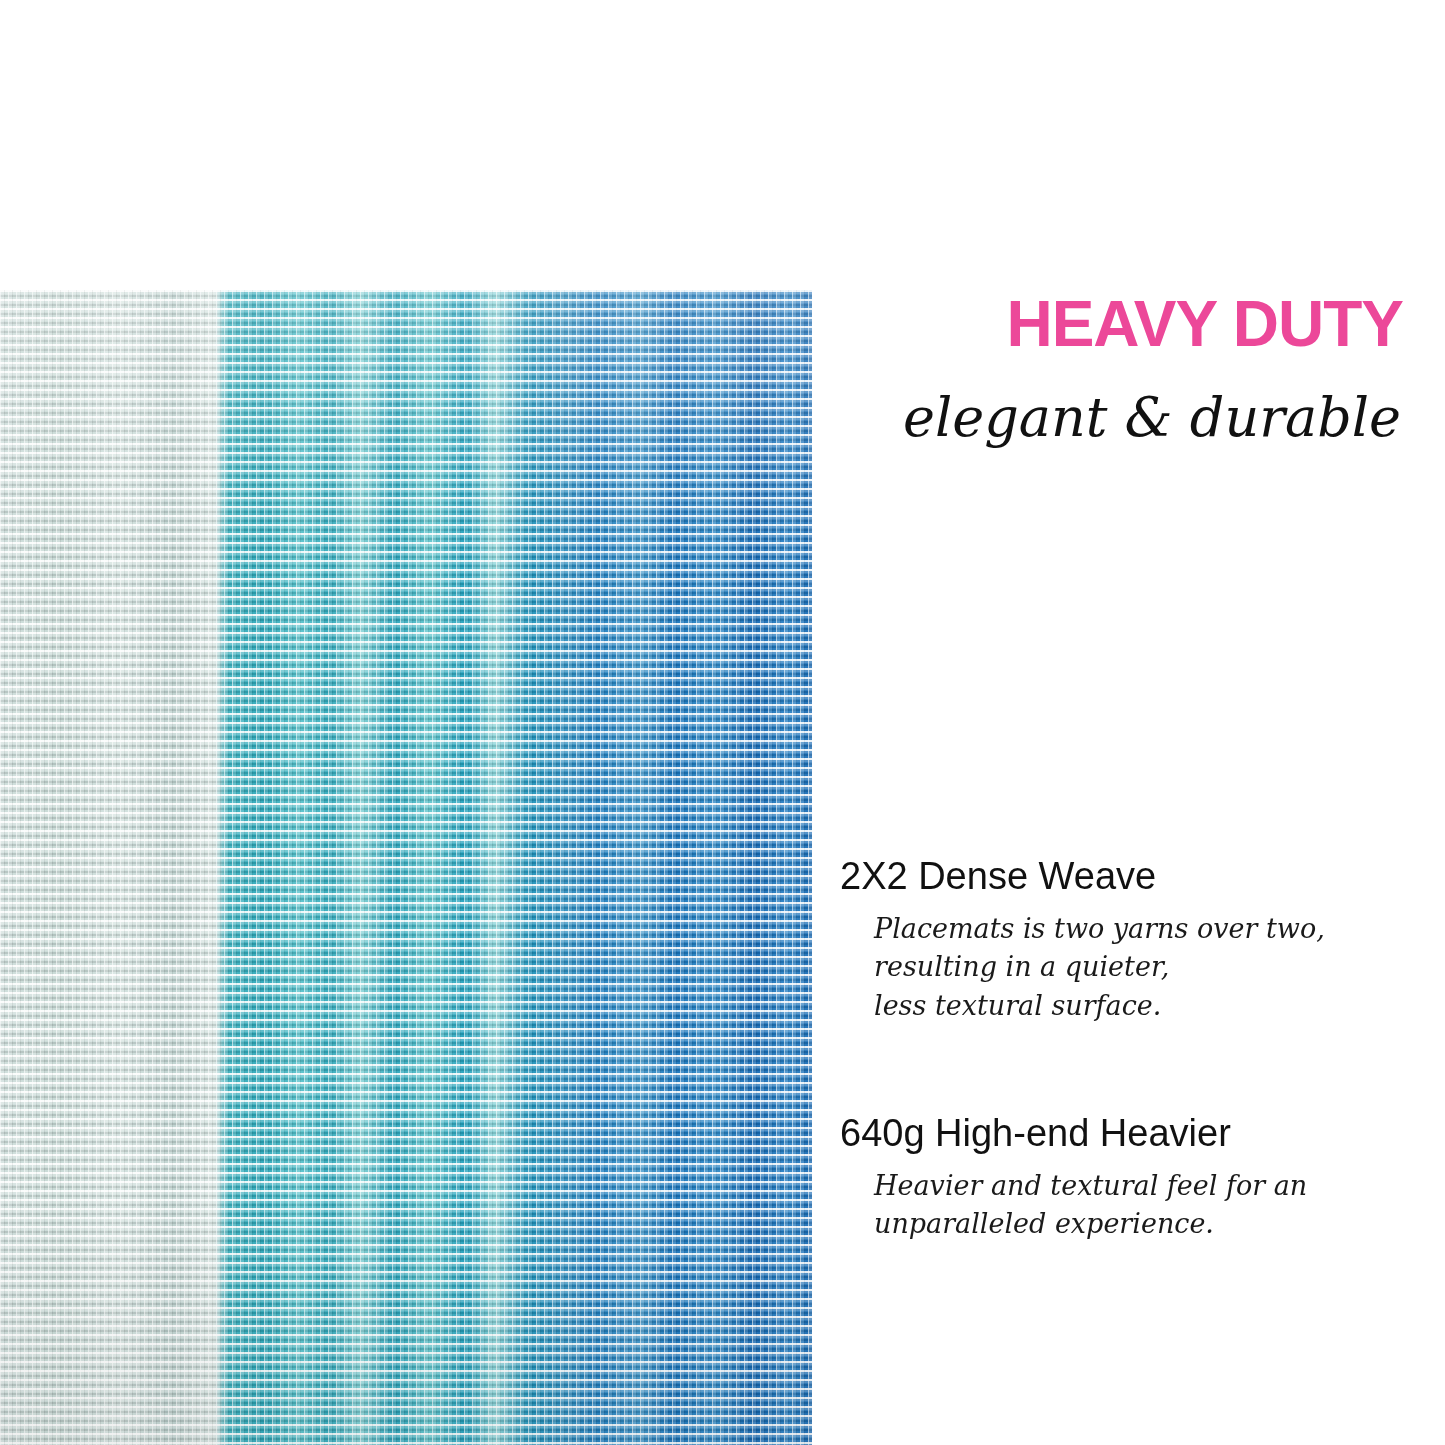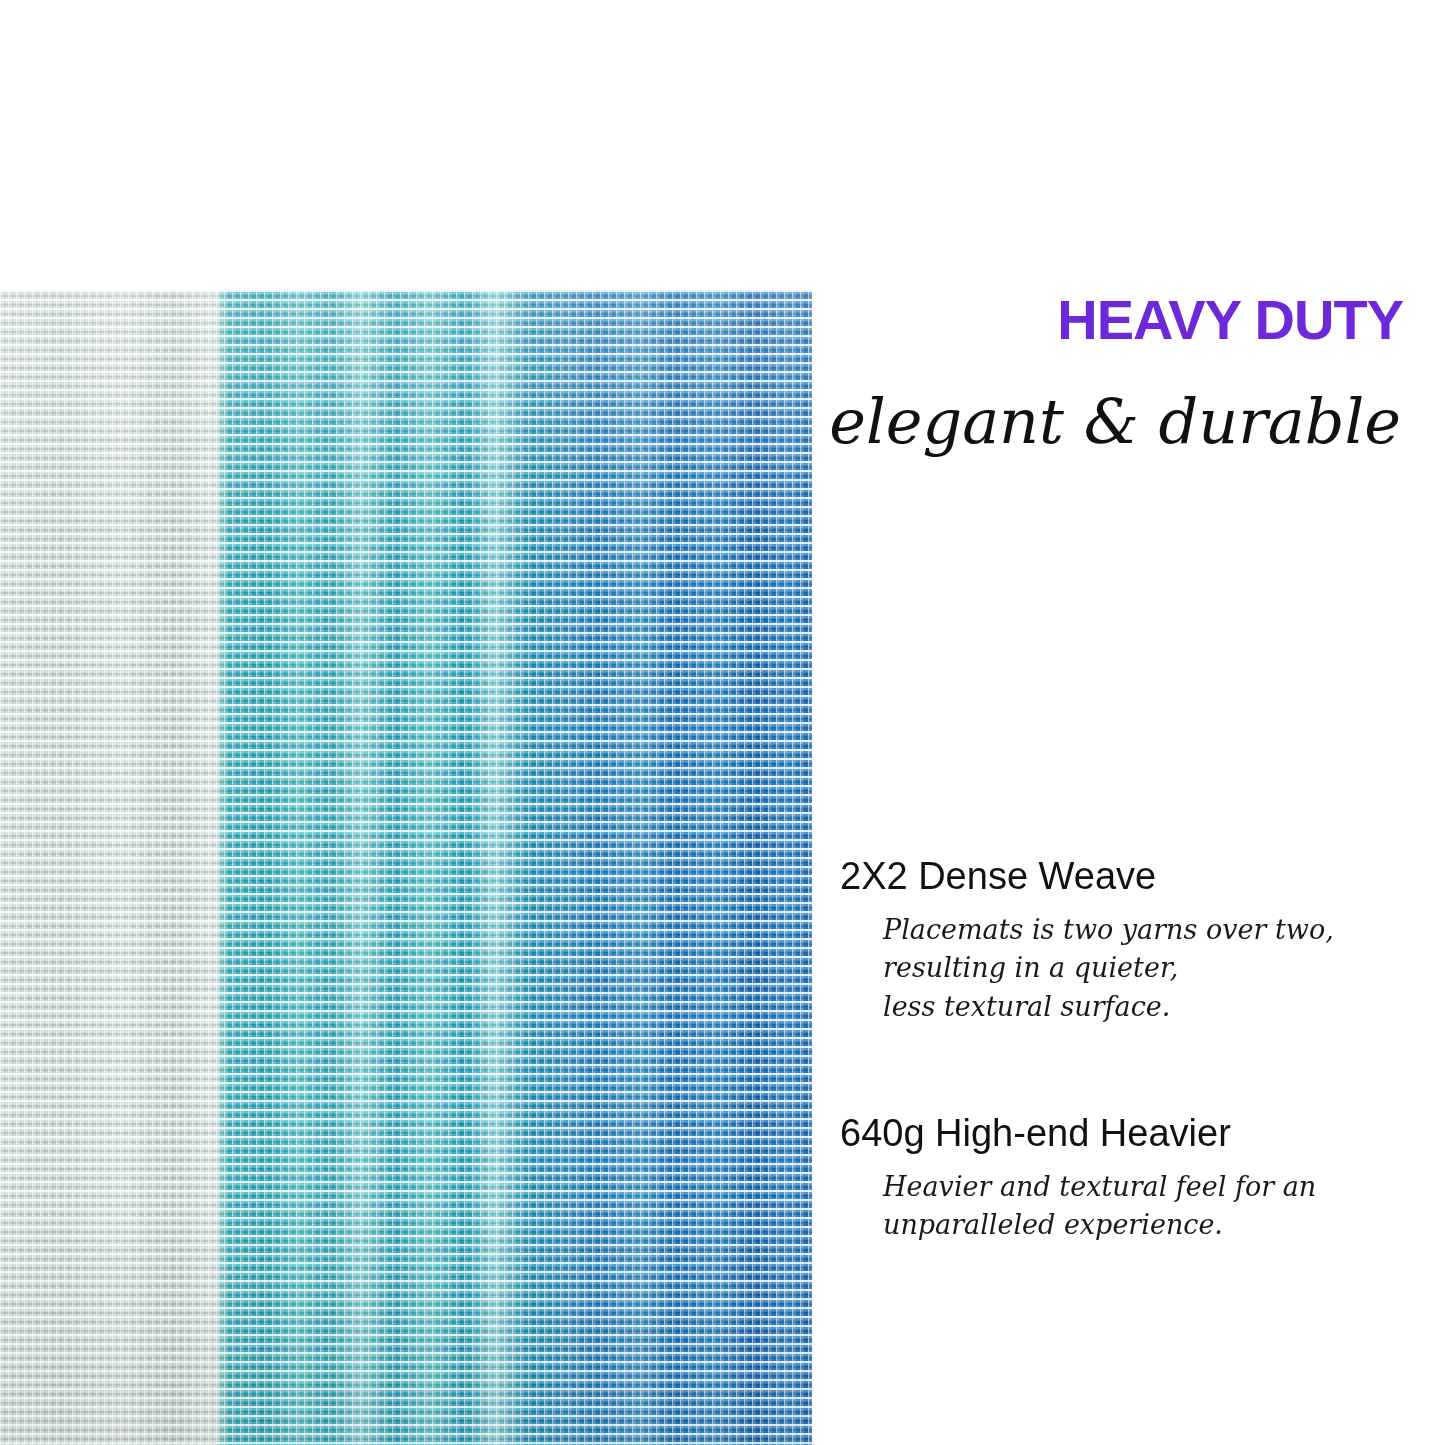--- a/index.html
+++ b/index.html
@@ -132,34 +132,34 @@
     width: 605px;
     height: 1445px;
   }
 
   .headline {
     position: absolute;
     right: 42px;
     top: 292px;
     font-family: "Liberation Sans", sans-serif;
     font-weight: bold;
-    font-size: 56px;
+    font-size: 64px;
     letter-spacing: -1px;
-    color: #6d28d9;
+    color: #ec4899;
     line-height: 1;
     white-space: nowrap;
   }
 
   .subhead {
     position: absolute;
     right: 44px;
     top: 388px;
     font-family: "DejaVu Serif", serif;
     font-style: italic;
-    font-size: 62px;
+    font-size: 54px;
     color: #111111;
     line-height: 1.1;
     white-space: nowrap;
     text-align: right;
   }
 
   .feature {
     position: absolute;
     left: 0;
     width: 605px;
@@ -175,21 +175,21 @@
     margin: 0 0 12px 0;
     white-space: nowrap;
   }
 
   .feature-body {
     font-family: "DejaVu Serif", serif;
     font-style: italic;
     font-size: 27px;
     color: #1a1a1a;
     line-height: 1.42;
-    margin: 13px;
+    margin: 4px;
     padding: 0 30px;
     white-space: pre-line;
   }
 </style>
 </head>
 <body>
 
 <div id="swatch">
   <div class="bands"></div>
   <div class="weft"></div>

